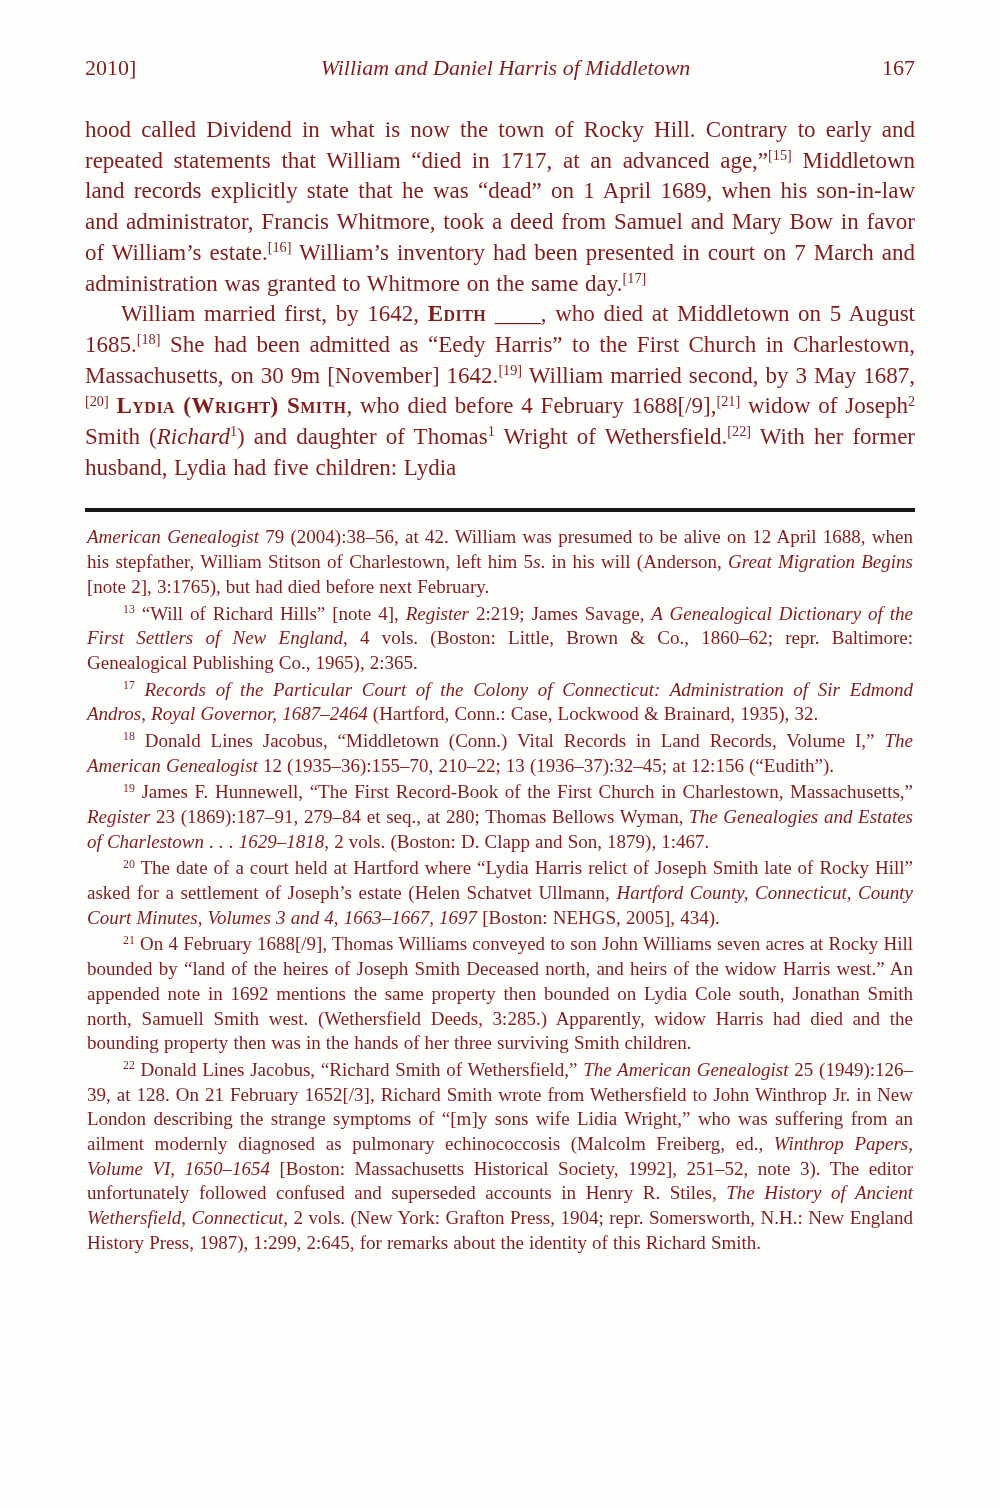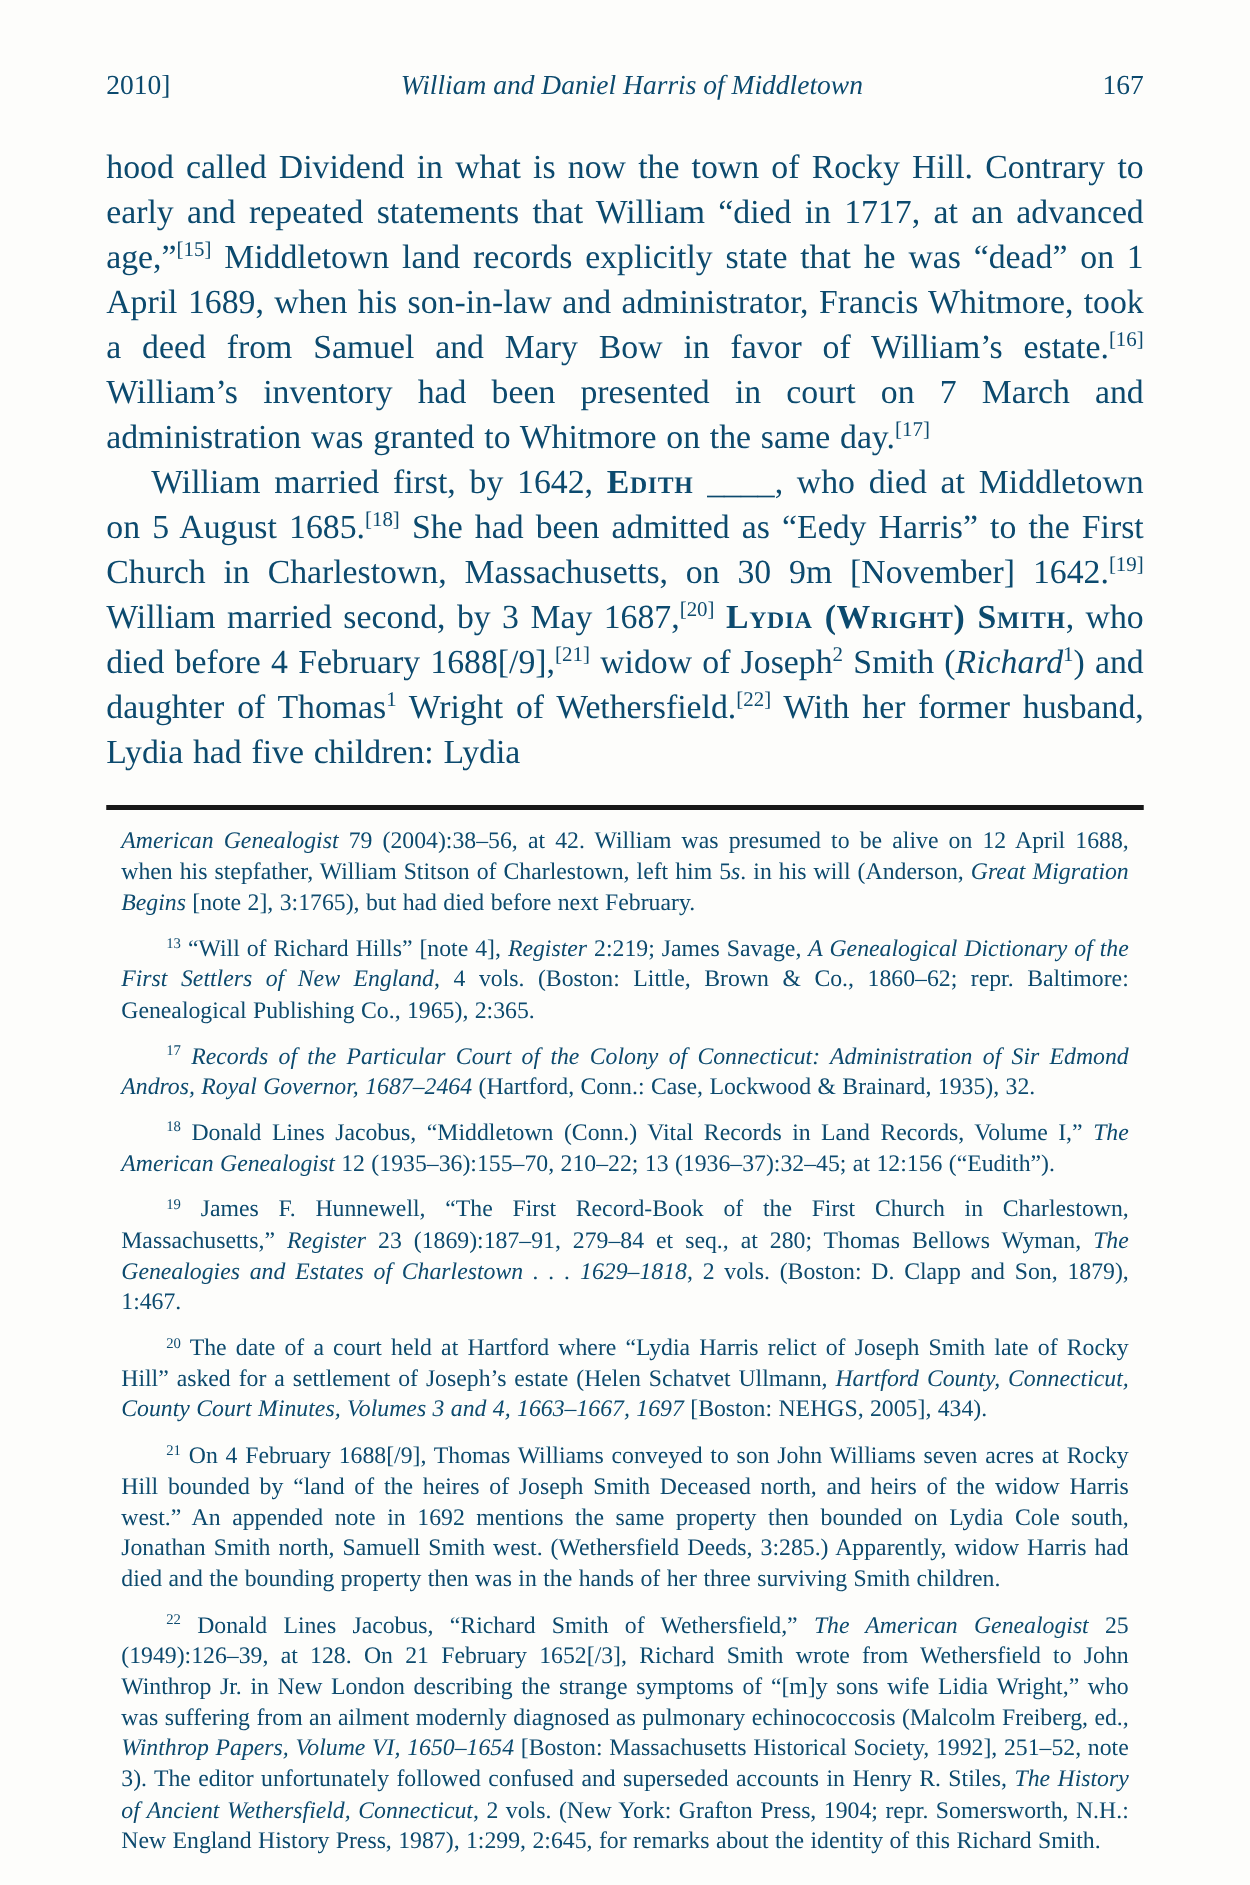--- a/index.html
+++ b/index.html
@@ -4,59 +4,59 @@
 <style>
   html, body { margin: 0; padding: 0; background: #e9e9e9; }
   .page {
     position: relative;
     width: 1000px;
     height: 1508px;
     margin: 0 auto;
     box-sizing: border-box;
     padding: 54px 85px 0 85px;
     background: #fdfdfb;
-    color: #0c4a6e;
+    color: #7f1d1d;
     font-family: "Liberation Serif", serif;
     overflow: hidden;
   }
   .header {
     display: grid;
     grid-template-columns: 1fr auto 1fr;
     align-items: baseline;
     font-size: 22px;
     line-height: 28px;
     margin-bottom: 33px;
   }
   .header .year  { justify-self: start; }
   .header .title { justify-self: center; font-style: italic; margin-left: 11px; }
   .header .pageno{ justify-self: end; }
 
   .body-text {
-    font-size: 27px;
+    font-size: 23px;
     line-height: 1.335;
     text-align: justify;
     word-spacing: 0.04em;
   }
   .body-text p { margin: 0; }
   p.indent { text-indent: 36px; }
 
   .rule {
     border: none;
     border-top: 4px solid #181818;
     width: 100%;
     margin: 25px 0 13px 0;
   }
 
   .footnotes {
     font-size: 19px;
     line-height: 1.3;
     text-align: justify;
     word-spacing: 0.02em;
   }
-  .footnotes p { margin: 12px; }
+  .footnotes p { margin: 2px; }
 
   .i  { font-style: italic; }
   .sc { font-weight: bold; font-variant: small-caps; letter-spacing: 0.02em; }
   sup.ref {
     font-size: 62%;
     line-height: 0;
     vertical-align: baseline;
     position: relative;
     top: -0.55em;
   }

